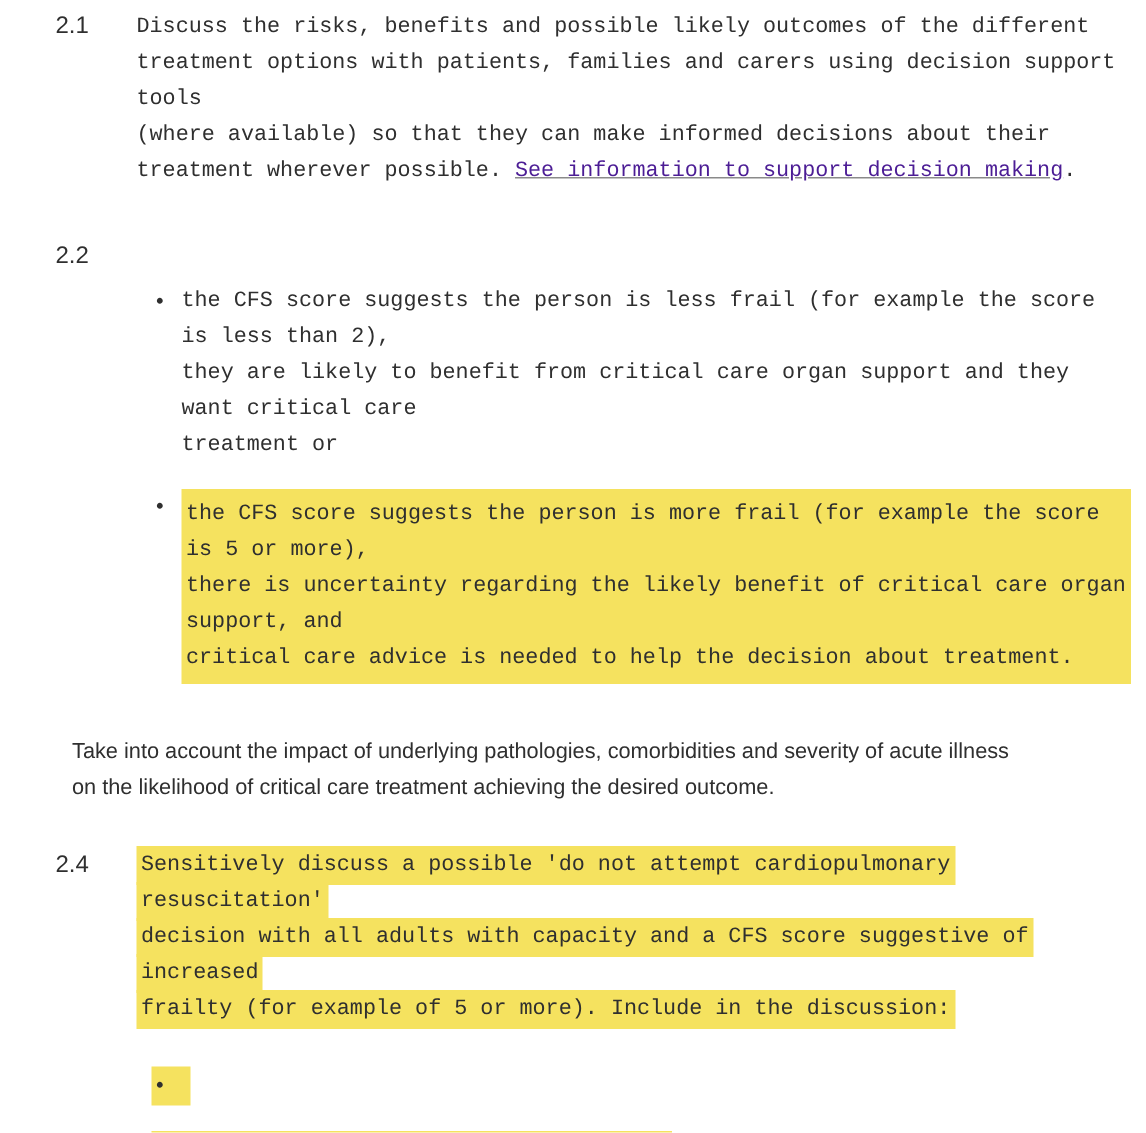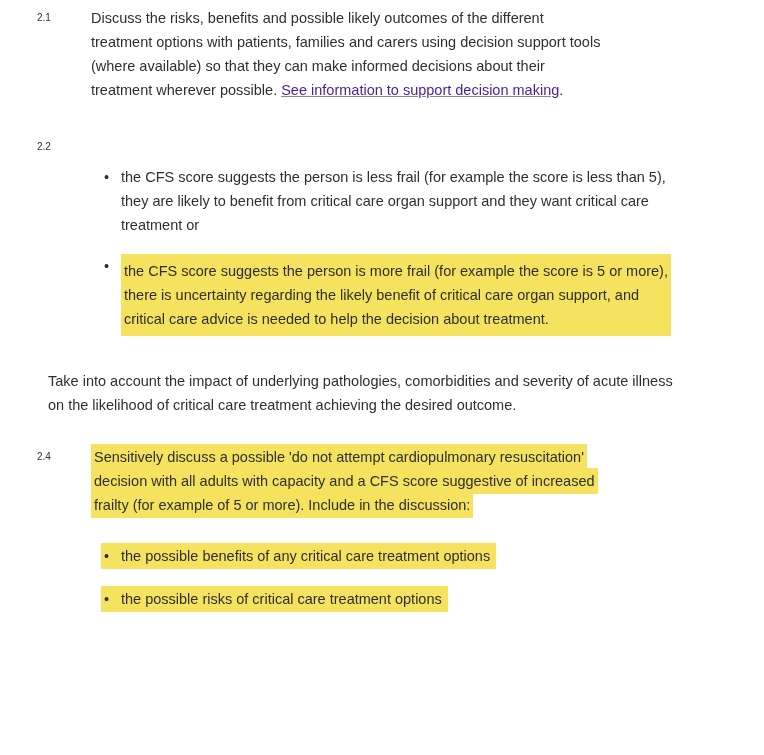--- a/index.html
+++ b/index.html
@@ -21,31 +21,32 @@
     box-sizing: border-box;
     width: 764px;
   }
   .rec {
     display: flex;
     align-items: flex-start;
     margin-bottom: 33px;
   }
   .rec-num {
     flex: 0 0 54px;
-    font-size: 10px;
+    font-size: 16px;
     line-height: 24px;
     color: #2f2f2f;
   }
   .rec-body {
     flex: 1 1 auto;
     min-width: 0;
   }
   .para {
     white-space: pre-line;
     margin: 0;
+    font-family: Liberation Mono, monospace;
   }
   .bullet-list {
     margin-top: 30px;
   }
   .bullet {
     display: flex;
     align-items: flex-start;
     padding-left: 13px;
     margin-bottom: 17px;
   }
@@ -98,21 +99,21 @@
 treatment wherever possible. </span><a class="doc-link">See information to support decision making</a><span>.</span></p>
     </div>
   </div>
 
   <div class="rec">
     <div class="rec-num">2.2</div>
     <div class="rec-body">
       <div class="bullet-list">
         <div class="bullet">
           <span class="bullet-marker">•</span>
-          <span class="para">the CFS score suggests the person is less frail (for example the score is less than 5),
+          <span class="para">the CFS score suggests the person is less frail (for example the score is less than 2),
 they are likely to benefit from critical care organ support and they want critical care
 treatment or</span>
         </div>
         <div class="bullet">
           <span class="bullet-marker">•</span>
           <span class="para hl">the CFS score suggests the person is more frail (for example the score is 5 or more),
 there is uncertainty regarding the likely benefit of critical care organ support, and
 critical care advice is needed to help the decision about treatment.</span>
         </div>
       </div>
@@ -126,21 +127,20 @@
   <div class="rec">
     <div class="rec-num">2.4</div>
     <div class="rec-body">
       <p class="para"><span class="hl">Sensitively discuss a possible 'do not attempt cardiopulmonary resuscitation'
 decision with all adults with capacity and a CFS score suggestive of increased
 frailty (for example of 5 or more). Include in the discussion:</span></p>
       <div class="bullet-list sub-list-24">
         <div class="bullet">
           <span class="hl-row">
             <span class="bullet-marker">•</span>
-            <span>the possible benefits of any critical care treatment options</span>
           </span>
         </div>
         <div class="bullet">
           <span class="hl-row">
             <span class="bullet-marker">•</span>
             <span>the possible risks of critical care treatment options</span>
           </span>
         </div>
 
       </div>

